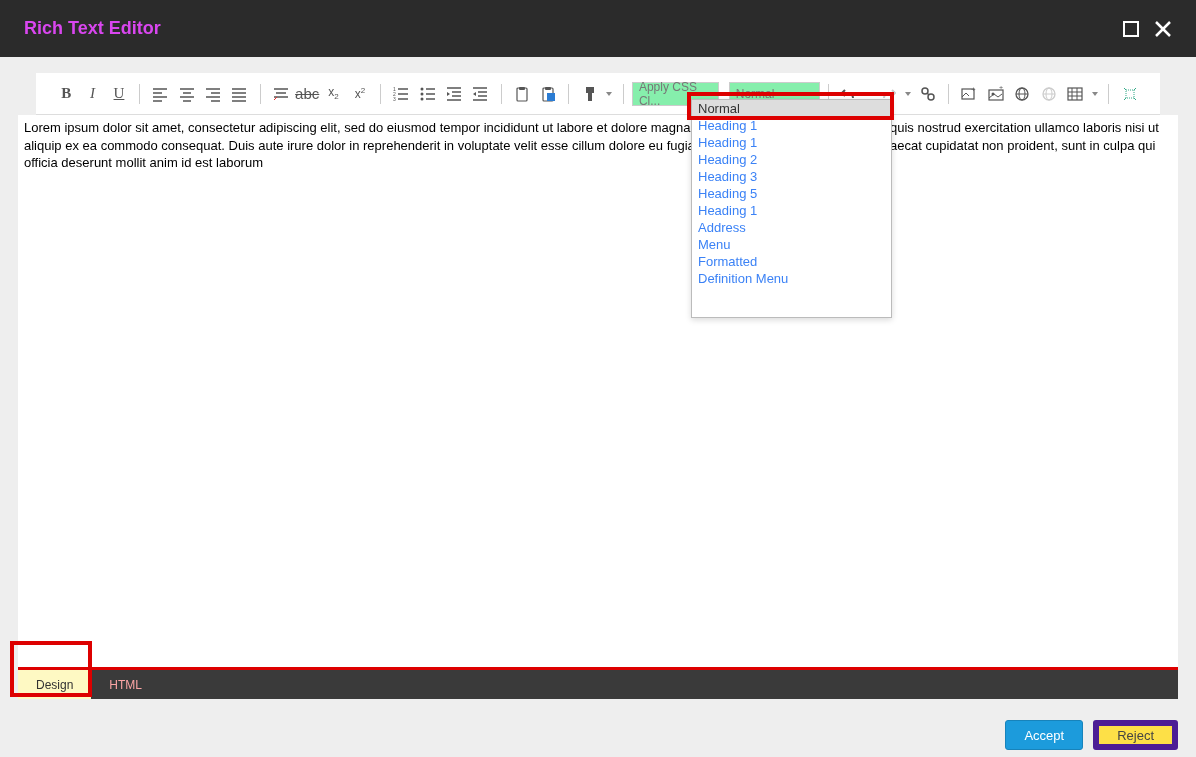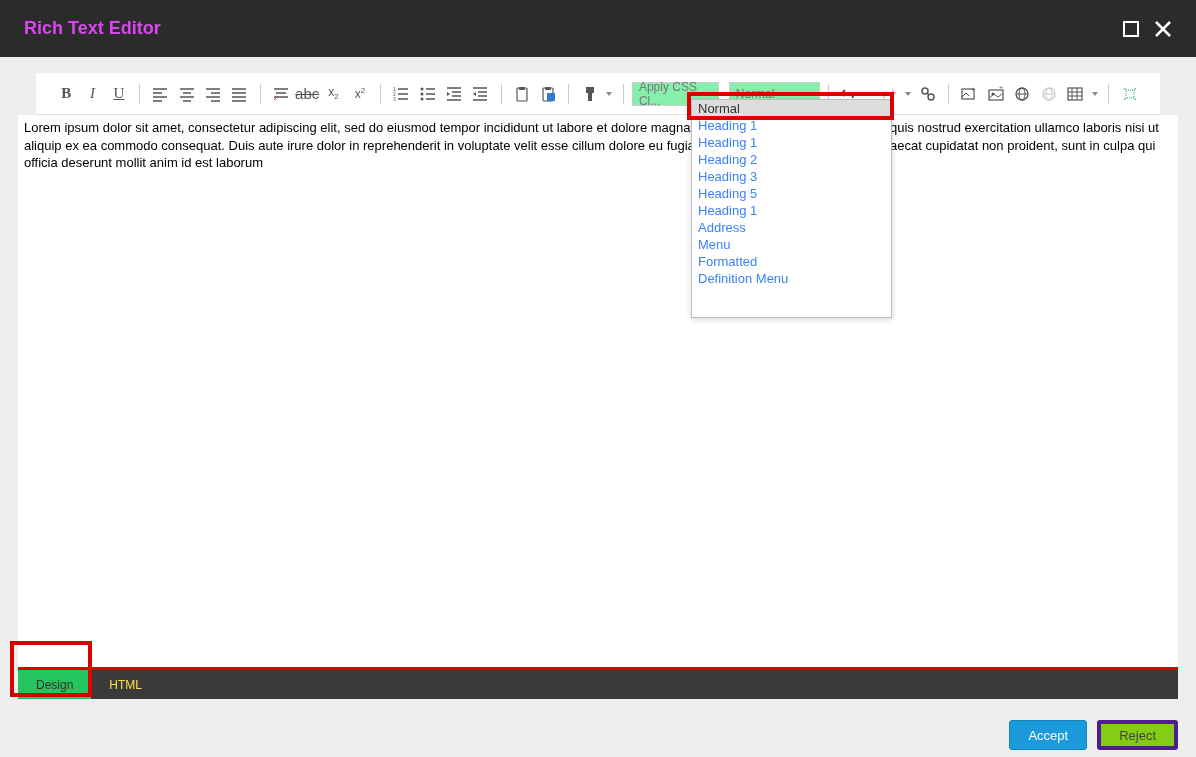--- a/index.html
+++ b/index.html
@@ -30,27 +30,27 @@
 .dropdown { position: absolute; top: 99px; left: 691px; width: 201px; background: #fff; border: 1px solid #bbb; box-shadow: 0 2px 6px rgba(0,0,0,0.15); z-index: 50; padding-bottom: 30px; }
 .dropdown-item { padding: 1px 6px; font-size: 13px; color: #3b82f6; cursor: pointer; }
 .dropdown-item.sel { background: #ddd; color: #333; }
 
 .highlight-para { position: absolute; border: 4px solid #d00; pointer-events: none; z-index: 60; }
 .hl1 { top: 92px; left: 687px; width: 207px; height: 28px; }
 .hl2 { top: 641px; left: 10px; width: 82px; height: 56px; }
 
 .bottom-tabs { background: #3a3a3a; height: 32px; display: flex; align-items: stretch; border-top: 3px solid #d00; }
 .tab { padding: 0 18px; font-size: 12px; display: flex; align-items: center; cursor: pointer; }
-.tab.active { background: #22c55e; color: #333; }
-.tab.inactive { color: #fde047; }
+.tab.active { background: #fef9c3; color: #333; }
+.tab.inactive { color: #fca5a5; }
 
 .footer { height: 72px; display: flex; align-items: center; justify-content: flex-end; padding: 0 18px; gap: 10px; }
 .btn { height: 30px; padding: 8px 18px; border-radius: 3px; font-size: 13px; cursor: pointer; display: flex; align-items: center; }
 .btn-primary { background: #1c9bdc; color: #fff; border: 1px solid #1783bb; }
-.btn-secondary { background: #84cc16; color: #444; border: 4px solid #4c1d95; }
+.btn-secondary { background: #fde047; color: #444; border: 6px solid #4c1d95; }
 
 .icon-txt { font-family: "Times New Roman", serif; font-size: 15px; }
 .dim { color: #ccc; }
 </style>
 </head>
 <body>
 
 <div class="titlebar">
   <div class="titlebar-title">Rich Text Editor</div>
   <div class="titlebar-controls">

